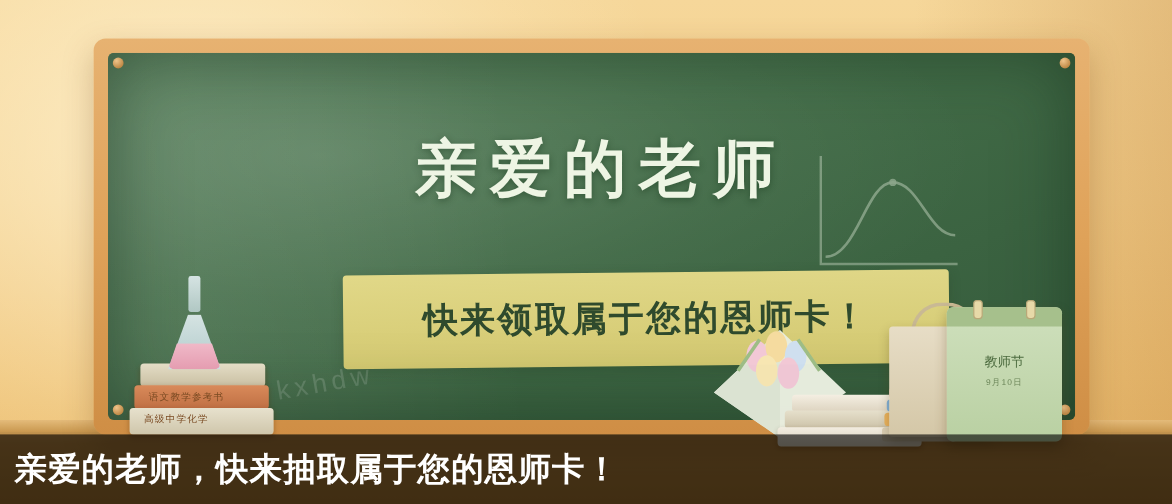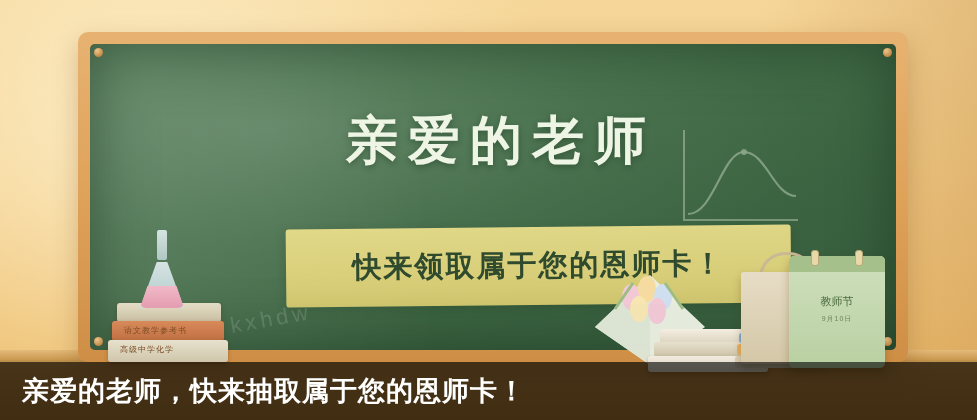--- a/index.html
+++ b/index.html
@@ -273,21 +273,21 @@
 
   
   .caption {
     position: absolute;
     left: 0;
     right: 0;
     bottom: 0;
     height: 58px;
     display: flex;
     align-items: center;
-    padding-left: 22px;
+    padding-left: 12px;
     box-sizing: border-box;
     background: rgba(0,0,0,0.62);
     font-family: "DejaVu Sans", sans-serif;
     font-size: 27px;
     font-weight: 700;
     color: #ffffff;
     letter-spacing: 1px;
     white-space: nowrap;
   }
 </style>

